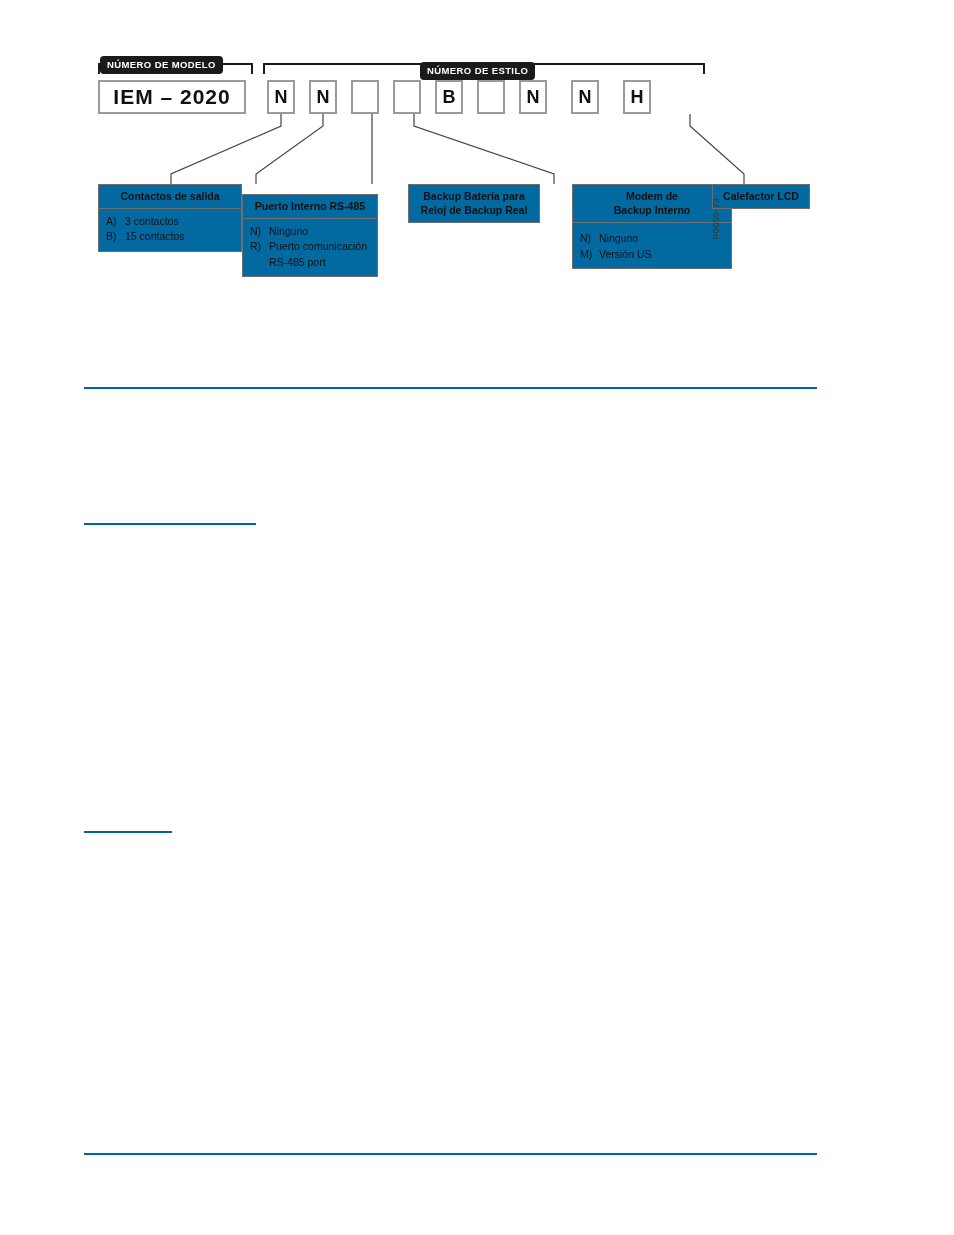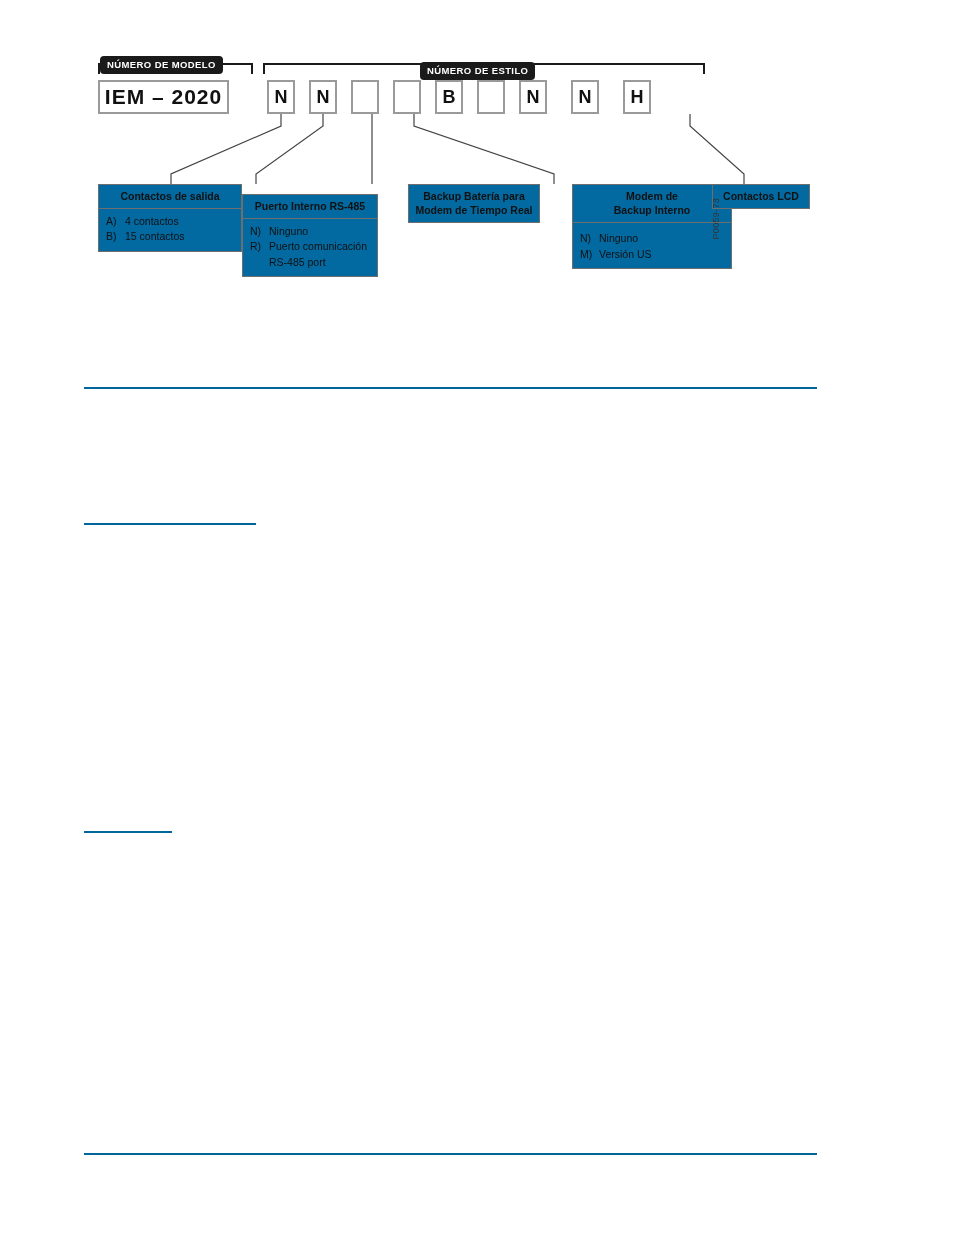--- a/index.html
+++ b/index.html
@@ -58,21 +58,21 @@
     font-family: Liberation Sans, sans-serif;
   }
   #tag-modelo { left: 16px; top: 10px; }
   #tag-estilo { left: 336px; top: 16px; }
 
   
   #model-box {
     position: absolute;
     left: 14px;
     top: 34px;
-    width: 131px;
+    width: 148px;
     height: 34px;
     border: 2px solid #9a9a9a;
     background: #fff;
     display: flex;
     align-items: center;
     justify-content: center;
     font-size: 21px;
     font-weight: bold;
     letter-spacing: 1px;
     color: #111;
@@ -193,21 +193,21 @@
     <div class="char-box" style="left:393px;"></div>
     <div class="char-box" style="left:435px;">N</div>
     <div class="char-box" style="left:487px;">N</div>
     <div class="char-box" style="left:539px;">H</div>
 
     <div class="desc-box" style="left:14px; top:138px; width:144px;">
       <div class="desc-head">Contactos de salida</div>
       <div class="desc-divider desc-body">
         <div class="opt-row">
           <span class="opt-key">A)</span>
-          <span class="opt-val">4 contactos</span>
+          <span class="opt-val">3 contactos</span>
         </div>
         <div class="opt-row">
           <span class="opt-key">B)</span>
           <span class="opt-val">15 contactos</span>
         </div>
       </div>
     </div>
 
     <div class="desc-box" style="left:158px; top:148px; width:136px;">
       <div class="desc-head">Puerto Interno RS-485</div>
@@ -219,21 +219,21 @@
         <div class="opt-row">
           <span class="opt-key">R)</span>
           <span class="opt-val">Puerto comunicación RS-485 port</span>
         </div>
       </div>
     </div>
 
     <div class="desc-box" style="left:324px; top:138px; width:132px;">
       <div class="desc-head two-line">
         <div>Backup Batería para</div>
-        <div>Modem de Tiempo Real</div>
+        <div>Reloj de Backup Real</div>
       </div>
     </div>
 
     <div class="desc-box" style="left:462px; top:138px; width:160px;margin-left:26px;">
       <div class="desc-head two-line">
         <div>Modem de</div>
         <div>Backup Interno</div>
       </div>
       <div class="desc-divider desc-body" style="padding-top:8px;">
         <div class="opt-row">
@@ -241,21 +241,21 @@
           <span class="opt-val">Ninguno</span>
         </div>
         <div class="opt-row">
           <span class="opt-key">M)</span>
           <span class="opt-val">Versión US</span>
         </div>
       </div>
     </div>
 
     <div class="desc-box" style="left:628px; top:138px; width:98px;">
-      <div class="desc-head">Contactos LCD</div>
+      <div class="desc-head">Calefactor LCD</div>
     </div>
 
     <div id="side-code">P0059-73</div>
 
   </div>
 
   <div class="rule" id="rule-top"></div>
   <div class="rule" id="rule-short-1"></div>
   <div class="rule" id="rule-short-2"></div>
   <div class="rule" id="rule-bottom"></div>

